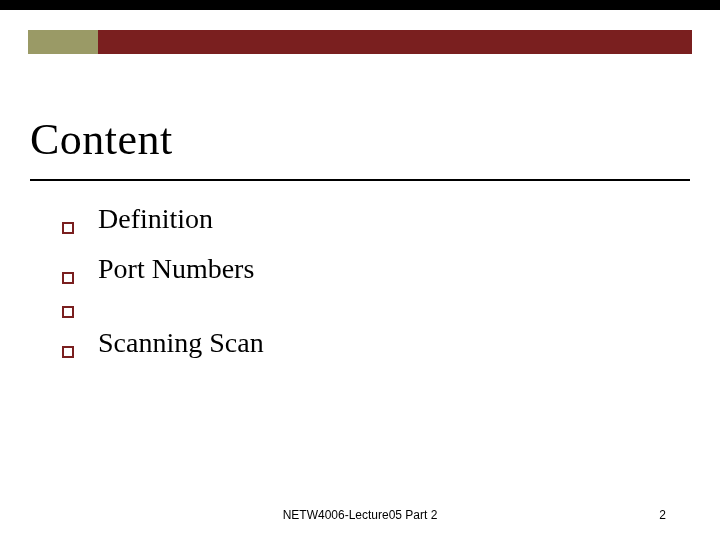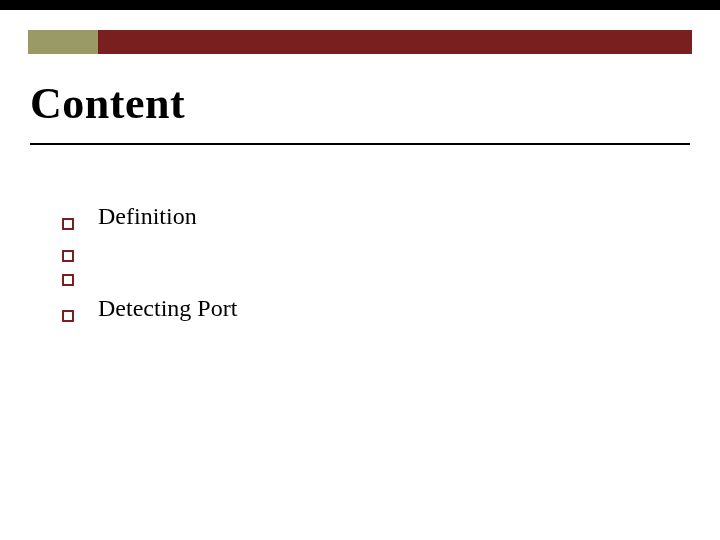--- a/index.html
+++ b/index.html
@@ -3,26 +3,26 @@
 <meta charset="utf-8">
 <style>
   * { margin: 0; padding: 0; box-sizing: border-box; }
   html, body { width: 720px; height: 540px; background: #fff; font-family: "Times New Roman", Times, serif; color: #000; }
   .slide { width: 720px; height: 540px; position: relative; }
   .top-stripe { position: absolute; left: 0; top: 0; width: 720px; height: 10px; background: #000; }
   .accent-row { position: absolute; left: 28px; top: 30px; width: 664px; height: 24px; display: flex; }
   .accent-left { width: 70px; height: 24px; background: #9a9a66; }
   .accent-right { flex: 1; height: 24px; background: #7a1f1f; }
   .title-block { position: absolute; left: 30px; top: 78px; width: 660px; }
-  .title { font-size: 44px; font-weight: 700; letter-spacing: 0.5px; }
+  .title { font-size: 44px; font-weight: 400; letter-spacing: 0.5px; margin-top: 36px; }
   .title-rule { border: 0; border-top: 2px solid #000; margin-top: 14px; }
   .bullets { position: absolute; left: 62px; top: 200px; width: 560px; }
   .bullet { display: flex; align-items: baseline; margin-bottom: 12px; }
   .bullet .box { width: 12px; height: 12px; border: 2px solid #7a1f1f; margin-right: 24px; position: relative; top: 6px; flex: 0 0 auto; }
-  .bullet .text { font-size: 24px; line-height: 1.35; }
+  .bullet .text { font-size: 28px; line-height: 1.35; }
   .footer { position: absolute; bottom: 18px; left: 0; width: 720px; display: flex; justify-content: space-between; padding: 0 54px 0 0; }
   .footer-center { position: absolute; left: 50%; transform: translateX(-50%); font-family: Arial, Helvetica, sans-serif; font-size: 12px; color: #000; }
   .footer-right { margin-left: auto; font-family: Arial, Helvetica, sans-serif; font-size: 12px; color: #000; }
 </style>
 </head>
 <body>
 
 <div class="slide">
   <div class="top-stripe"></div>
   <div class="accent-row">
@@ -35,23 +35,28 @@
     <hr class="title-rule">
   </div>
 
   <div class="bullets">
     <div class="bullet">
       <span class="box"></span>
       <span class="text">Definition</span>
     </div>
     <div class="bullet">
       <span class="box"></span>
+      <span class="text">Port Numbers</span>
     </div>
     <div class="bullet">
       <span class="box"></span>
     </div>
     <div class="bullet">
       <span class="box"></span>
-      <span class="text">Detecting Port</span>
+      <span class="text">Scanning Scan</span>
     </div>
   </div>
 
+  <div class="footer">
+    <span class="footer-center">NETW4006-Lecture05 Part 2</span>
+    <span class="footer-right">2</span>
+  </div>
 </div>
 
 </body></html>

